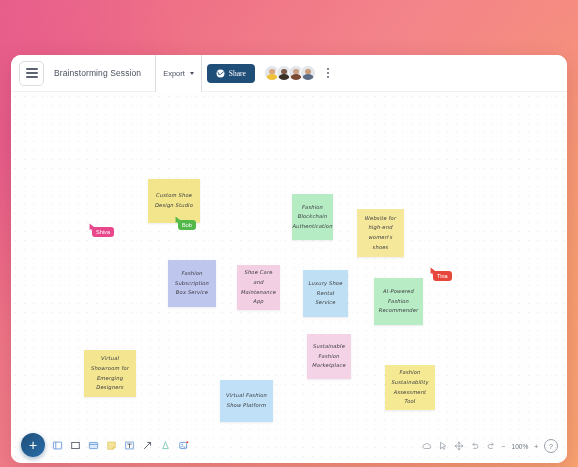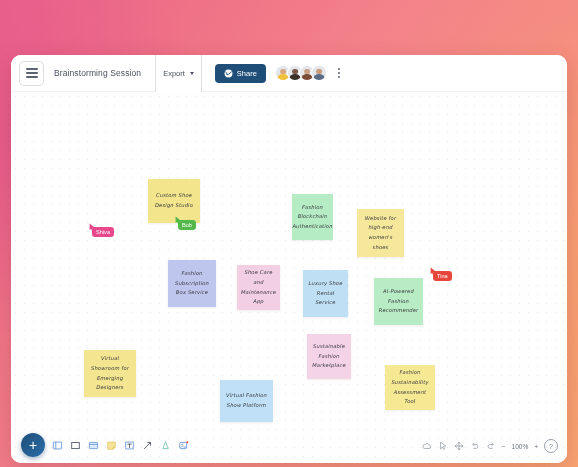--- a/index.html
+++ b/index.html
@@ -37,22 +37,22 @@
     font-size:8.5px;color:#4a5160;letter-spacing:.1px;white-space:nowrap;
     flex:0 0 auto;margin-right:14px;
   }
   .export-btn{
     display:flex;align-items:center;gap:5px;height:18px;padding:18px 7px;
     border:1px solid #dcdde1;border-radius:4px;background:#fff;
     font-size:7.5px;color:#4a5160;cursor:pointer;flex:0 0 auto;
   }
   .caret{width:0;height:0;border-left:2.6px solid transparent;border-right:2.6px solid transparent;border-top:3.4px solid #4a5160;}
   .share-btn{
-    display:flex;align-items:center;gap:4px;height:19px;padding:0 9px;margin-left:13px;
-    border-radius:4px;background:#1f4e79;color:#fff;font-size:7.5px;cursor:pointer;flex:0 0 auto;
+    display:flex;align-items:center;gap:4px;height:19px;padding:0 9px;margin-left:5px;
+    border-radius:4px;background:#1f4e79;color:#fff;font-size:7.5px;cursor:pointer;flex:0 0 auto;font-family:Liberation Serif, serif;
   }
   .share-btn svg{display:block;}
   .avatars{display:flex;align-items:center;margin-left:9px;flex:0 0 auto;}
   .avatar{
     width:16px;height:16px;border-radius:50%;border:1.5px solid #fff;margin-left:-4px;
     box-sizing:border-box;overflow:hidden;position:relative;
   }
   .avatar:first-child{margin-left:0;}
   .avatar .head{position:absolute;left:50%;top:18%;width:42%;height:42%;border-radius:50%;transform:translateX(-50%);}
   .avatar .body{position:absolute;left:50%;top:58%;width:78%;height:60%;border-radius:50% 50% 0 0;transform:translateX(-50%);}

